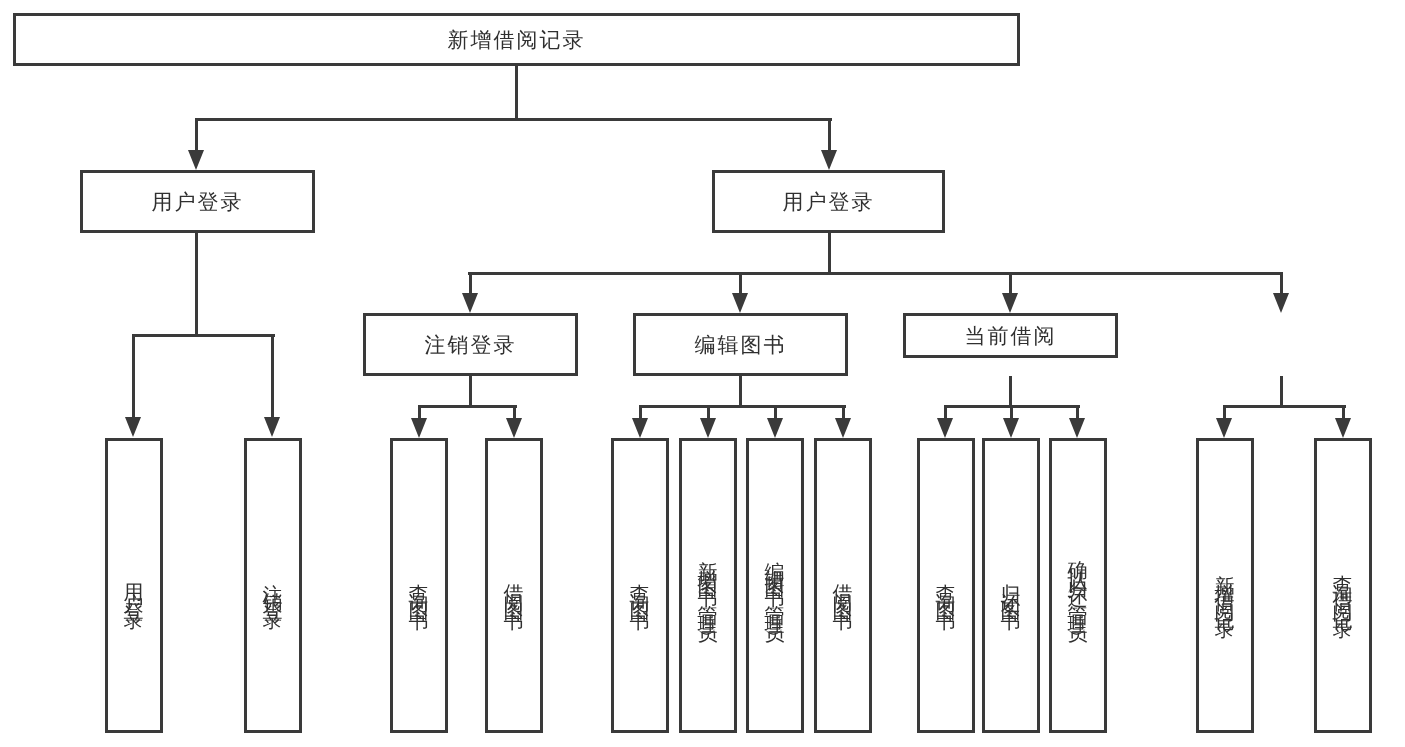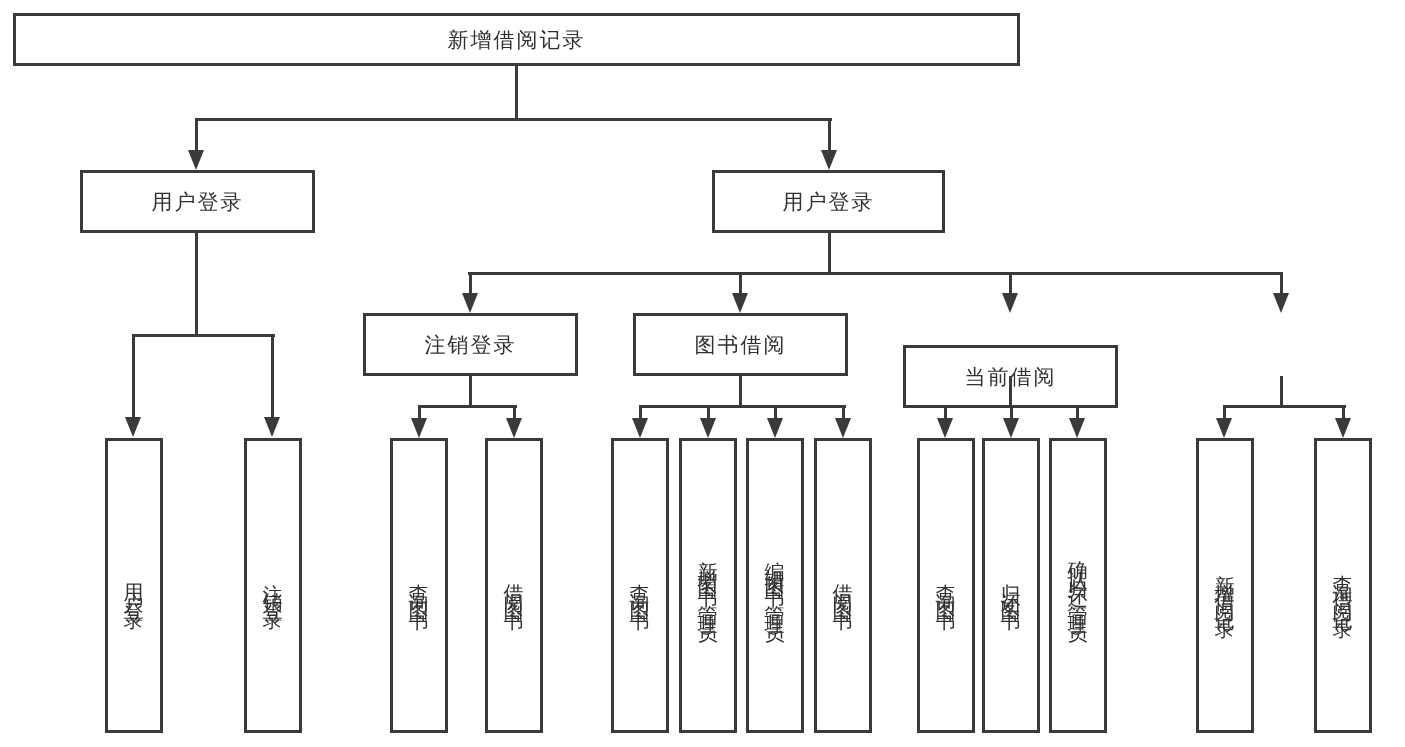--- a/index.html
+++ b/index.html
@@ -71,23 +71,23 @@
   <div class="arr" style="left:732px;top:293px;"></div>
   <div class="vl" style="left:1009px;top:274px;height:21px;"></div>
   <div class="arr" style="left:1002px;top:293px;"></div>
   <div class="vl" style="left:1280px;top:274px;height:21px;"></div>
   <div class="arr" style="left:1273px;top:293px;"></div>
 
   <div class="node" style="left:363px;top:313px;width:215px;height:63px;">
     <span>注销登录</span>
   </div>
   <div class="node" style="left:633px;top:313px;width:215px;height:63px;">
-    <span>图书借阅</span>
+    <span>编辑图书</span>
   </div>
-  <div class="node" style="left:903px;top:313px;width:215px;height:63px;margin-top:32px;">
+  <div class="node" style="left:903px;top:313px;width:215px;height:45px;">
     <span>当前借阅</span>
   </div>
 
   <div class="vl" style="left:469px;top:376px;height:31px;"></div>
   <div class="hl" style="left:418px;top:405px;width:99px;"></div>
   <div class="vl" style="left:418px;top:407px;height:12px;"></div>
   <div class="arr" style="left:411px;top:418px;"></div>
   <div class="vl" style="left:513px;top:407px;height:12px;"></div>
   <div class="arr" style="left:506px;top:418px;"></div>
 

